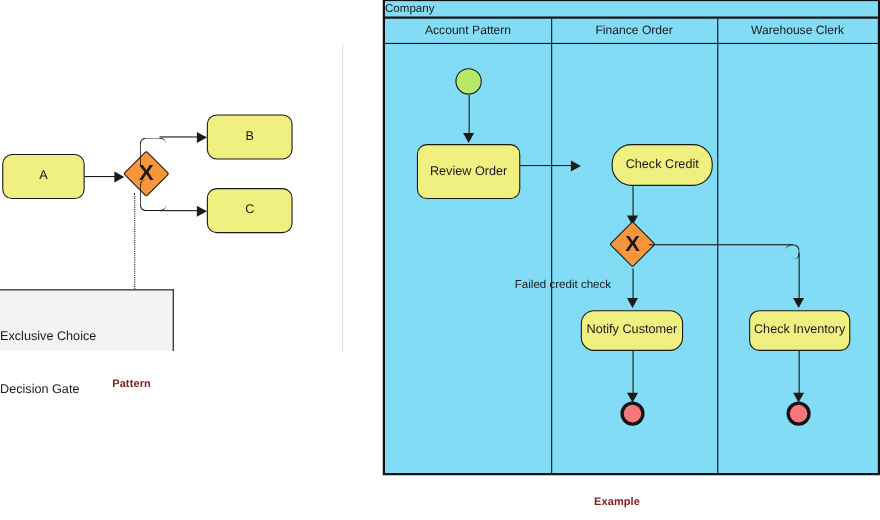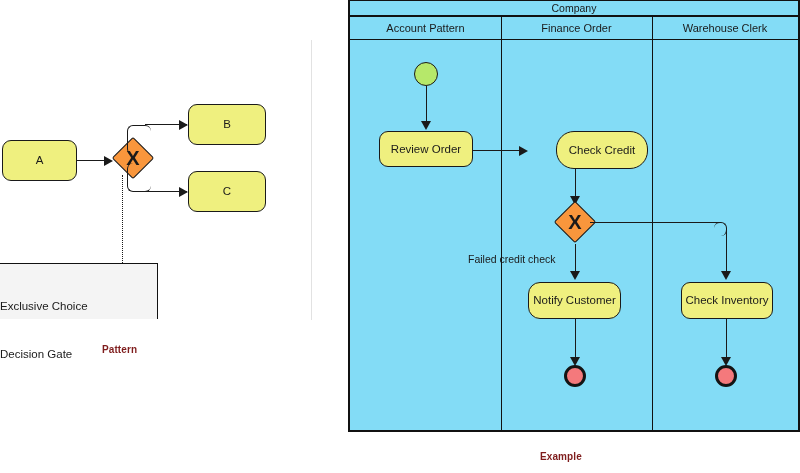--- a/index.html
+++ b/index.html
@@ -138,21 +138,20 @@
     box-sizing: border-box;
     background: #83dcf6;
   }
   .pool-header {
     position: absolute;
     background: #83dcf6;
     border-bottom: 2.6px solid #111;
     box-sizing: border-box;
     display: flex;
     align-items: center;
-    justify-content: center;
     font-size: 10.5px;
     color: #1a1a1a;
   }
   .lane-header {
     position: absolute;
     display: flex;
     align-items: center;
     justify-content: center;
     font-size: 11px;
     color: #1a1a1a;
@@ -240,21 +239,21 @@
   <div class="lane-sep-h" style="left:350px; top:39px; width:448px;"></div>
 
   <div class="lane-sep-v" style="left:501px; top:17px; height:414px;"></div>
   <div class="lane-sep-v" style="left:652px; top:17px; height:414px;"></div>
 
   <div class="event-start" style="left:414px; top:62px; width:24px; height:24px;"></div>
 
   <div class="line-v" style="left:426px; top:86px; height:36px;"></div>
   <div class="arrow-down" style="left:421px; top:121px;"></div>
 
-  <div class="task" style="left:379px; top:131px; width:94px; height:36px;">
+  <div class="task" style="left:379px; top:131px; width:94px; height:50px;">
     <span>Review Order</span>
   </div>
 
   <div class="line-h" style="left:473px; top:150px; width:48px;"></div>
   <div class="arrow-right" style="left:519px; top:145.5px;"></div>
 
   <div class="task" style="left:556px; top:131px; width:92px; height:38px;border-radius:18px;">
     <span>Check Credit</span>
   </div>
 

